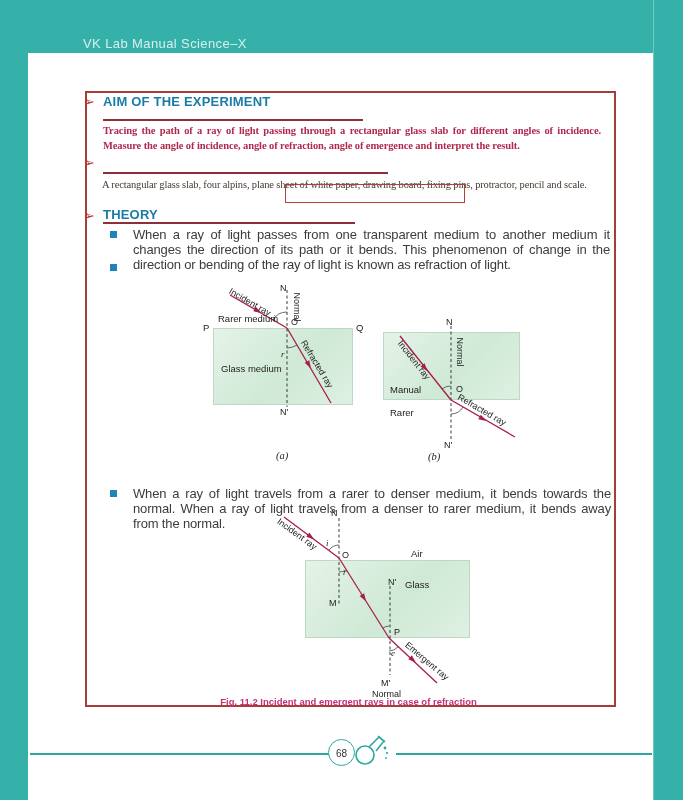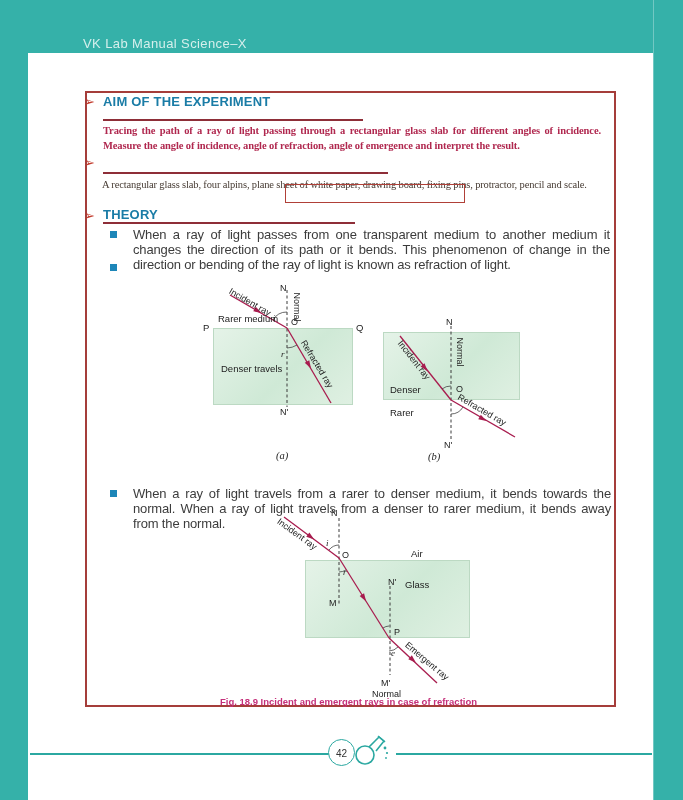--- a/index.html
+++ b/index.html
@@ -84,39 +84,39 @@
   <span class="dl" style="left:280px;top:283px;">N</span>
   <span class="rot" style="left:297px;top:307px;transform:translate(-50%,-50%) rotate(90deg);">Normal</span>
   <span class="rot" style="left:250px;top:302px;transform:translate(-50%,-50%) rotate(30deg);">Incident ray</span>
   <span class="dl2" style="left:218px;top:313px;">Rarer medium</span>
   <span class="ang" style="left:273px;top:313px;">i</span>
   <span class="dl" style="left:291px;top:317px;">O</span>
   <span class="dl2" style="left:203px;top:322px;">P</span>
   <span class="dl2" style="left:356px;top:322px;">Q</span>
   <span class="ang" style="left:281px;top:349px;">r</span>
   <span class="rot" style="left:317px;top:364px;transform:translate(-50%,-50%) rotate(59deg);">Refracted ray</span>
-  <span class="dl2" style="left:221px;top:363px;">Denser travels</span>
+  <span class="dl2" style="left:221px;top:363px;">Glass medium</span>
   <span class="dl" style="left:280px;top:407px;">N'</span>
   <span class="tag" style="left:276px;top:450px;">(a)</span>
 
   <div class="glass" style="left:383px;top:332px;width:137px;height:68px;"></div>
   <svg class="figsvg" style="left:375px;top:300px;" width="155" height="160" viewBox="0 0 155 160">
     <line x1="76" y1="26" x2="76" y2="140" stroke="#3a3a3a" stroke-width="1" stroke-dasharray="3,2.5"></line>
     <line x1="25" y1="36" x2="76" y2="100" stroke="#a81c4e" stroke-width="1.3"></line>
     <polygon points="-4,-2.6 4,0 -4,2.6" fill="#a81c4e" transform="translate(50,68) rotate(52)"></polygon>
     <line x1="76" y1="100" x2="140" y2="137" stroke="#a81c4e" stroke-width="1.3"></line>
     <polygon points="-4,-2.6 4,0 -4,2.6" fill="#a81c4e" transform="translate(108,119) rotate(30)"></polygon>
     <path d="M67,89 A14 14 0 0 1 76,86" fill="none" stroke="#444" stroke-width="0.8"></path>
     <path d="M76,114 A14 14 0 0 0 88,107" fill="none" stroke="#444" stroke-width="0.8"></path>
   </svg>
   <span class="dl" style="left:446px;top:317px;">N</span>
   <span class="rot" style="left:460px;top:352px;transform:translate(-50%,-50%) rotate(90deg);">Normal</span>
   <span class="rot" style="left:414px;top:360px;transform:translate(-50%,-50%) rotate(52deg);">Incident ray</span>
   <span class="dl" style="left:456px;top:384px;">O</span>
-  <span class="dl2" style="left:390px;top:384px;">Denser</span>
+  <span class="dl2" style="left:390px;top:384px;">Manual</span>
   <span class="dl2" style="left:390px;top:407px;">Rarer</span>
   <span class="rot" style="left:482px;top:410px;transform:translate(-50%,-50%) rotate(30deg);">Refracted ray</span>
   <span class="dl" style="left:444px;top:440px;">N'</span>
   <span class="tag" style="left:428px;top:451px;">(b)</span>
 
 
   <div class="bullet-sq" style="left:110px;top:490px;"></div>
   <div class="bullet-tx" style="left:133px;top:486px;width:478px;">When a ray of light travels from a rarer to denser medium, it bends towards the normal. When a ray of light travels from a denser to rarer medium, it bends away from the normal.</div>
 
   <div class="glass" style="left:305px;top:560px;width:165px;height:78px;"></div>
@@ -142,25 +142,25 @@
   <span class="ang" style="left:343px;top:567px;">r</span>
   <span class="dl2" style="left:405px;top:579px;">Glass</span>
   <span class="dl" style="left:388px;top:577px;">N'</span>
   <span class="dl" style="left:329px;top:598px;">M</span>
   <span class="dl" style="left:394px;top:627px;">P</span>
   <span class="ang" style="left:391px;top:648px;">e</span>
   <span class="rot" style="left:427px;top:661px;transform:translate(-50%,-50%) rotate(40deg);">Emergent ray</span>
   <span class="dl" style="left:381px;top:678px;">M'</span>
   <span class="dl" style="left:372px;top:689px;">Normal</span>
 
-  <div class="figcap" style="top:696px;">Fig. 18.9  Incident and emergent rays in case of refraction</div>
+  <div class="figcap" style="top:696px;">Fig. 11.2  Incident and emergent rays in case of refraction</div>
 
   <div class="foot-line" style="left:30px;width:299px;"></div>
   <div class="foot-line" style="left:396px;width:256px;"></div>
-  <div class="page-circle">42</div>
+  <div class="page-circle">68</div>
   <svg class="figsvg" style="left:352px;top:731px;" width="44" height="44" viewBox="0 0 44 44">
     <g stroke="#2ba8a1" fill="#ffffff" stroke-width="1.6" stroke-linejoin="round">
       <path d="M17 16 L27 6 L32 10 L24 20"></path>
       <circle cx="13" cy="24" r="9"></circle>
     </g>
     <line x1="26" y1="5" x2="33" y2="11" stroke="#2ba8a1" stroke-width="1.6"></line>
     <g fill="#2ba8a1">
       <circle cx="33" cy="17" r="1.4"></circle>
       <circle cx="35" cy="22" r="1.1"></circle>
       <circle cx="34" cy="27" r="0.9"></circle>

